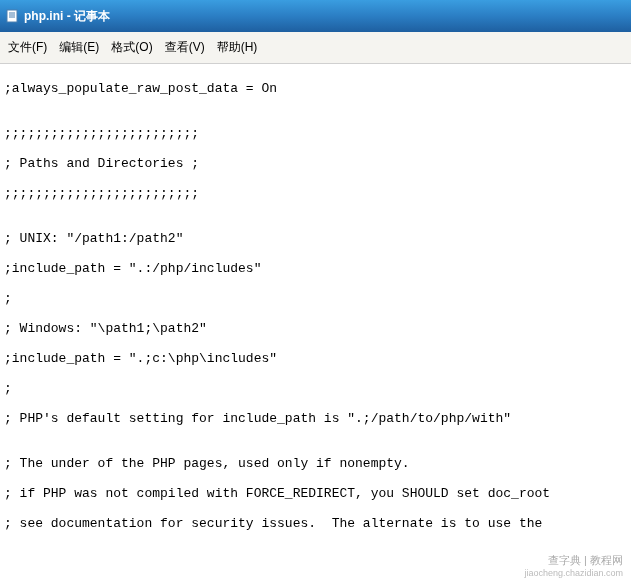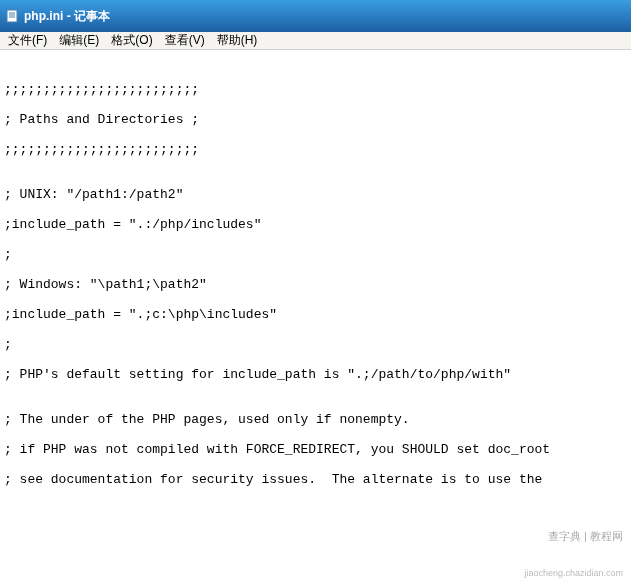--- a/index.html
+++ b/index.html
@@ -26,21 +26,21 @@
   height: 16px;
   margin-right: 4px;
   display: inline-flex;
   align-items: center;
   justify-content: center;
 }
 .titlebar-icon svg { display: block; }
 .titlebar-text { font-size: 12px; }
 .menubar {
   background: #f5f4f0;
-  height: 18px;
+  height: 32px;
   display: flex;
   align-items: center;
   padding: 0 2px;
   border-bottom: 1px solid #d0d0d0;
 }
 .menu-item {
   padding: 2px 6px;
   cursor: default;
   font-size: 12px;
 }
@@ -59,21 +59,21 @@
 .code-line { display: block; }
 .watermark {
   position: absolute;
   bottom: 4px;
   right: 8px;
   font-family: "SimSun", sans-serif;
   font-size: 11px;
   color: #aaaaaa;
 }
 .watermark .wm-main { display: block; text-align: right; }
-.watermark .wm-sub { display: block; text-align: left; font-size: 9px; color: #bbbbbb; margin-top: 24px; }
+.watermark .wm-sub { display: block; text-align: left; font-size: 9px; color: #bbbbbb; }
 </style>
 </head>
 <body>
 
 <div class="titlebar">
   <span class="titlebar-icon">
     <svg width="14" height="14" viewBox="0 0 14 14">
       <rect x="2" y="1" width="10" height="12" fill="#ffffff" stroke="#4a7fb0" stroke-width="1"></rect>
       <line x1="4" y1="4" x2="10" y2="4" stroke="#4a7fb0" stroke-width="1"></line>
       <line x1="4" y1="6" x2="10" y2="6" stroke="#4a7fb0" stroke-width="1"></line>
@@ -85,20 +85,21 @@
 
 <div class="menubar">
   <span class="menu-item"><span>文件(F)</span></span>
   <span class="menu-item"><span>编辑(E)</span></span>
   <span class="menu-item"><span>格式(O)</span></span>
   <span class="menu-item"><span>查看(V)</span></span>
   <span class="menu-item"><span>帮助(H)</span></span>
 </div>
 
 <div class="content">
+<span class="code-line">;always_populate_raw_post_data = On</span>
 <span class="code-line"></span>
 <span class="code-line">;;;;;;;;;;;;;;;;;;;;;;;;;</span>
 <span class="code-line">; Paths and Directories ;</span>
 <span class="code-line">;;;;;;;;;;;;;;;;;;;;;;;;;</span>
 <span class="code-line"></span>
 <span class="code-line">; UNIX: "/path1:/path2"</span>
 <span class="code-line">;include_path = ".:/php/includes"</span>
 <span class="code-line">;</span>
 <span class="code-line">; Windows: "\path1;\path2"</span>
 <span class="code-line">;include_path = ".;c:\php\includes"</span>

